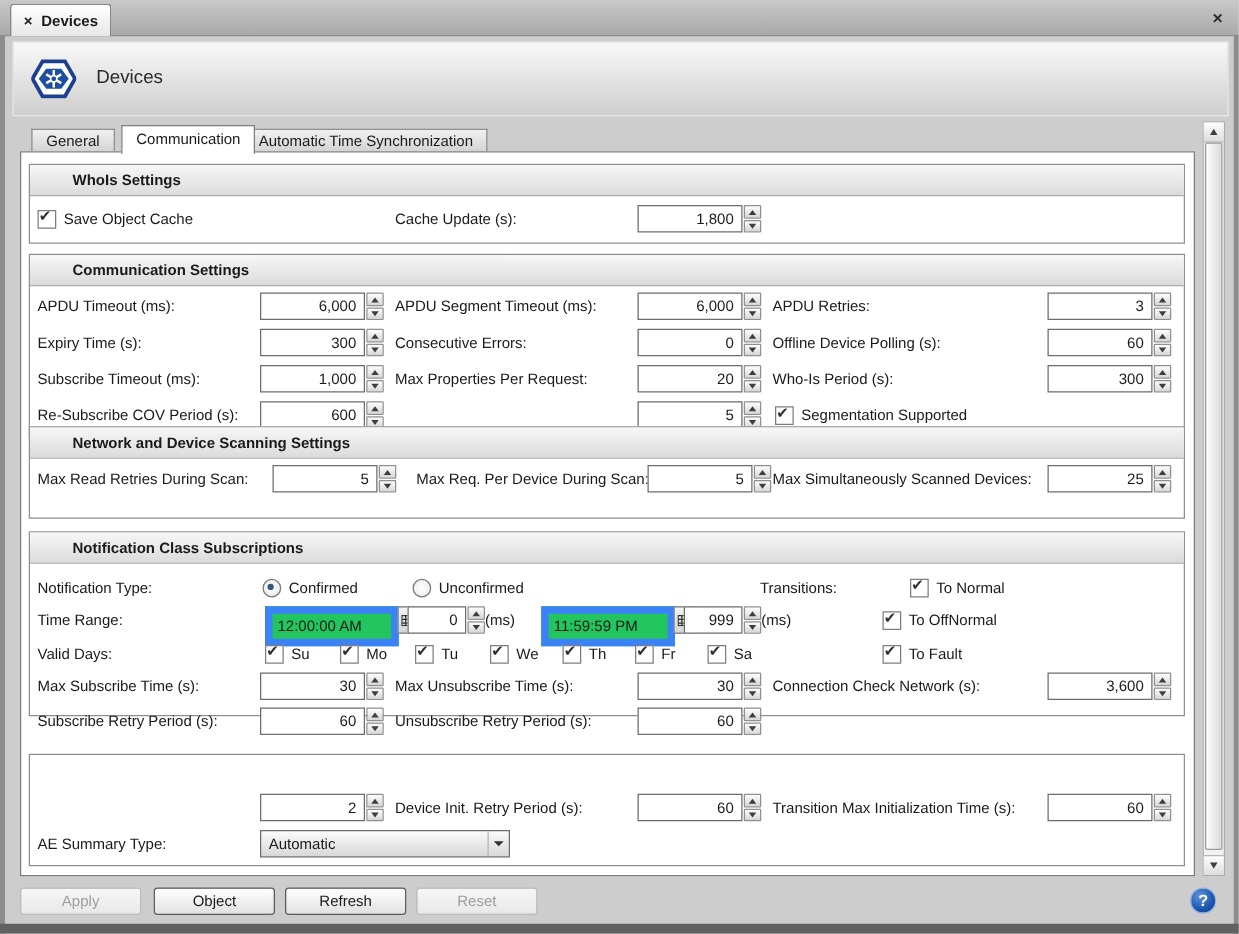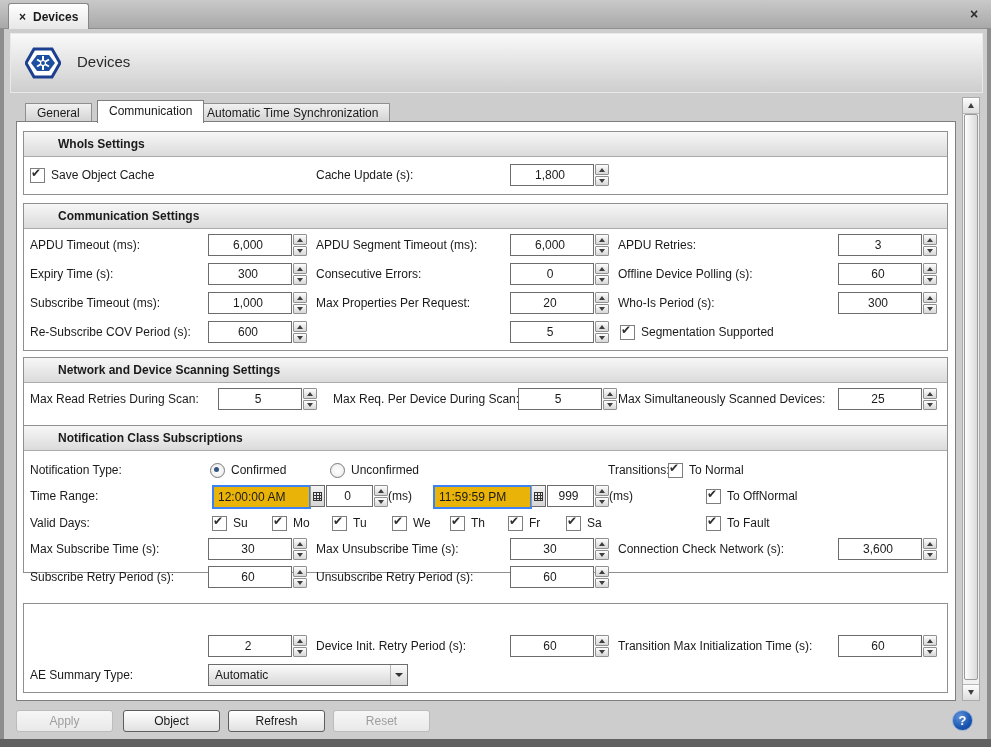--- a/index.html
+++ b/index.html
@@ -47,33 +47,33 @@
   .lb{position:absolute;top:0;line-height:22px;white-space:nowrap}
   .c1{left:6px}.c2{left:292px}.c3{left:594px}
   .c2n{left:309px}
   .lbtr{left:584px}
 
   
   .num{position:absolute;top:0;display:flex;height:22px}
   .f1{left:184px}.f2{left:486px}.f3{left:814px}
   .f1n{left:194px}.f2n{left:494px}
   .ni{width:74px;height:20px;border:1px solid #6c6c6c;background:#fff;
-    text-align:center;padding:0 6px 0 2px;line-height:20px}
+    text-align:right;padding:0 6px 0 2px;line-height:20px}
   .num.small .ni{width:37px}
   .sb{margin-left:1px;width:14px;height:22px;display:flex;flex-direction:column;gap:1px;box-sizing:border-box}
   .su,.sd{flex:1;border:1px solid #909090;background:linear-gradient(#fdfdfd,#d7d7d7);
     position:relative;border-radius:1px}
   .su::after{content:"";position:absolute;left:3px;top:2.5px;
     border-left:3px solid transparent;border-right:3px solid transparent;border-bottom:4px solid #3e3e3e}
   .sd::after{content:"";position:absolute;left:3px;top:2.5px;
     border-left:3px solid transparent;border-right:3px solid transparent;border-top:4px solid #3e3e3e}
 
   
   .timew{position:absolute;top:0;display:flex;height:22px}
-  .ti{width:87px;height:20px;border:2px solid #3b82f6;background:#eab308;padding:0 4px;line-height:20px}
+  .ti{width:87px;height:20px;border:6px solid #3b82f6;background:#22c55e;padding:0 4px;line-height:20px}
   .tg{width:15px;height:22px;border:1px solid #6c6c6c;border-left:1px solid #999;
     margin-left:-1px;background:linear-gradient(#f4f4f4,#d5d5d5);
     display:flex;align-items:center;justify-content:center;box-sizing:border-box}
 
   
   .cbp{position:absolute;top:0;display:flex;align-items:center;gap:6px;height:22px}
   .cb{width:13px;height:13px;border:1px solid #7e7e7e;background:#fff;position:relative;flex:0 0 auto}
   .cb.checked::after{content:"\2714";position:absolute;left:0px;top:-3px;font-size:12px;color:#2e2e2e}
   .radio{width:13px;height:13px;border:1px solid #7a7a7a;border-radius:50%;
     background:radial-gradient(#ffffff,#e9e9e9);position:relative;flex:0 0 auto}
@@ -258,21 +258,21 @@
             <b class="sd"></b>
           </span>
       </span>
       <span class="cbp" style="left:596px">
         <span class="cb checked"></span>
         <span>Segmentation Supported</span>
       </span>
     </div>
   </div>
 
-  <div class="sec" style="top:235px;height:74px">
+  <div class="sec" style="top:219px;height:74px">
     <div class="sec-h">Network and Device Scanning Settings</div>
     <div class="row" style="top:30px">
       <span class="lb c1">Max Read Retries During Scan:</span>
       <span class="num f1n">
         <span class="ni">5</span>
         <span class="sb">
             <b class="su"></b>
             <b class="sd"></b>
           </span>
       </span>
@@ -302,21 +302,21 @@
       <span class="lb c1">Notification Type:</span>
       <span class="cbp" style="left:186px">
         <span class="radio selected"></span>
         <span>Confirmed</span>
       </span>
       <span class="cbp" style="left:306px">
         <span class="radio"></span>
         <span>Unconfirmed</span>
       </span>
       <span class="lb lbtr">Transitions:</span>
-      <span class="cbp" style="left:644px">
+      <span class="cbp" style="left:704px">
         <span class="cb checked"></span>
         <span>To Normal</span>
       </span>
     </div>
 
     <div class="row" style="top:59px">
       <span class="lb c1">Time Range:</span>
       <span class="timew" style="left:188px">
         <span class="ti">12:00:00 AM</span>
         <span class="tg">

